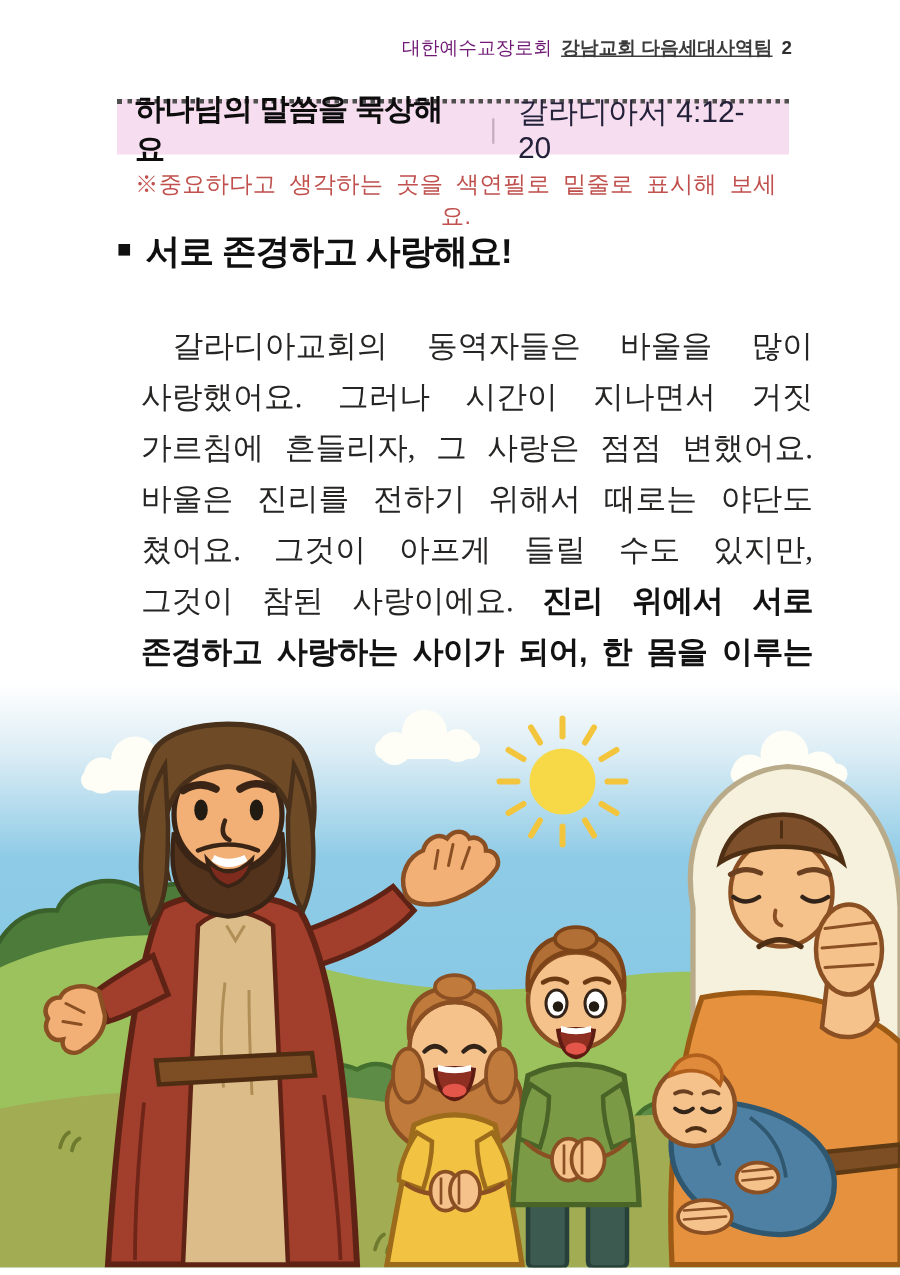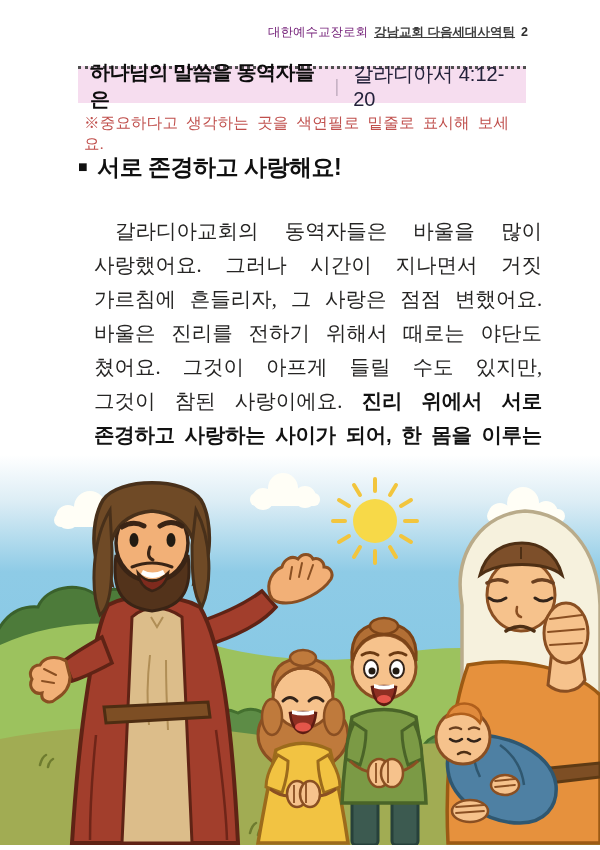--- a/index.html
+++ b/index.html
@@ -16,22 +16,22 @@
   
   .title-bar{position:absolute;left:78px;top:66px;width:448px;height:37px;
              background:#f6ddef;border-top:3px dotted #4f4f4f;
              display:flex;align-items:center;box-sizing:border-box;padding:0 12px;}
   .title-bar .bar-title{font-size:20px;font-weight:800;color:#0d0d0d;letter-spacing:-0.5px;}
   .title-bar .bar-divider{margin:0 14px 0 18px;color:#c3aec0;font-size:18px;font-weight:300;}
   .title-bar .bar-scripture{font-size:20px;color:#23213a;letter-spacing:0;}
 
   
   .note{position:absolute;left:84px;top:113px;width:440px;
-        font-family:Liberation Serif, serif;font-size:15.5px;color:#c0504d;
-        word-spacing:4px;letter-spacing:0.2px;}
+        font-family:Liberation Sans, sans-serif;font-size:15.5px;color:#c0504d;
+        word-spacing:4px;letter-spacing:0.2px;text-align:center;}
 
   
   .section-head{position:absolute;left:78px;top:152px;display:flex;align-items:center;
                 font-size:23px;font-weight:800;color:#101010;letter-spacing:-0.5px;}
   .section-head .bullet{font-size:16px;margin-right:10px;transform:translateY(-1px);}
 
   
   .body-text{position:absolute;left:78px;top:198px;width:448px;
              font-family:"Liberation Serif",serif;font-size:20.5px;line-height:34px;
              color:#262524;text-align:justify;word-break:keep-all;word-spacing:3.5px;
@@ -45,21 +45,21 @@
 </head>
 <body>
 
 <div class="page">
 
   <div class="run-head">
     <span class="org">대한예수교장로회</span><span class="team">강남교회 다음세대사역팀</span><span class="pagenum">2</span>
   </div>
 
   <div class="title-bar">
-    <span class="bar-title">하나님의 말씀을 동역자들은</span>
+    <span class="bar-title">하나님의 말씀을 묵상해요</span>
     <span class="bar-divider">|</span>
     <span class="bar-scripture">갈라디아서 4:12-20</span>
   </div>
 
   <div class="note">※중요하다고 생각하는 곳을 색연필로 밑줄로 표시해 보세요.</div>
 
   <div class="section-head">
     <span class="bullet">■</span>
     <span>서로 존경하고 사랑해요!</span>
   </div>

